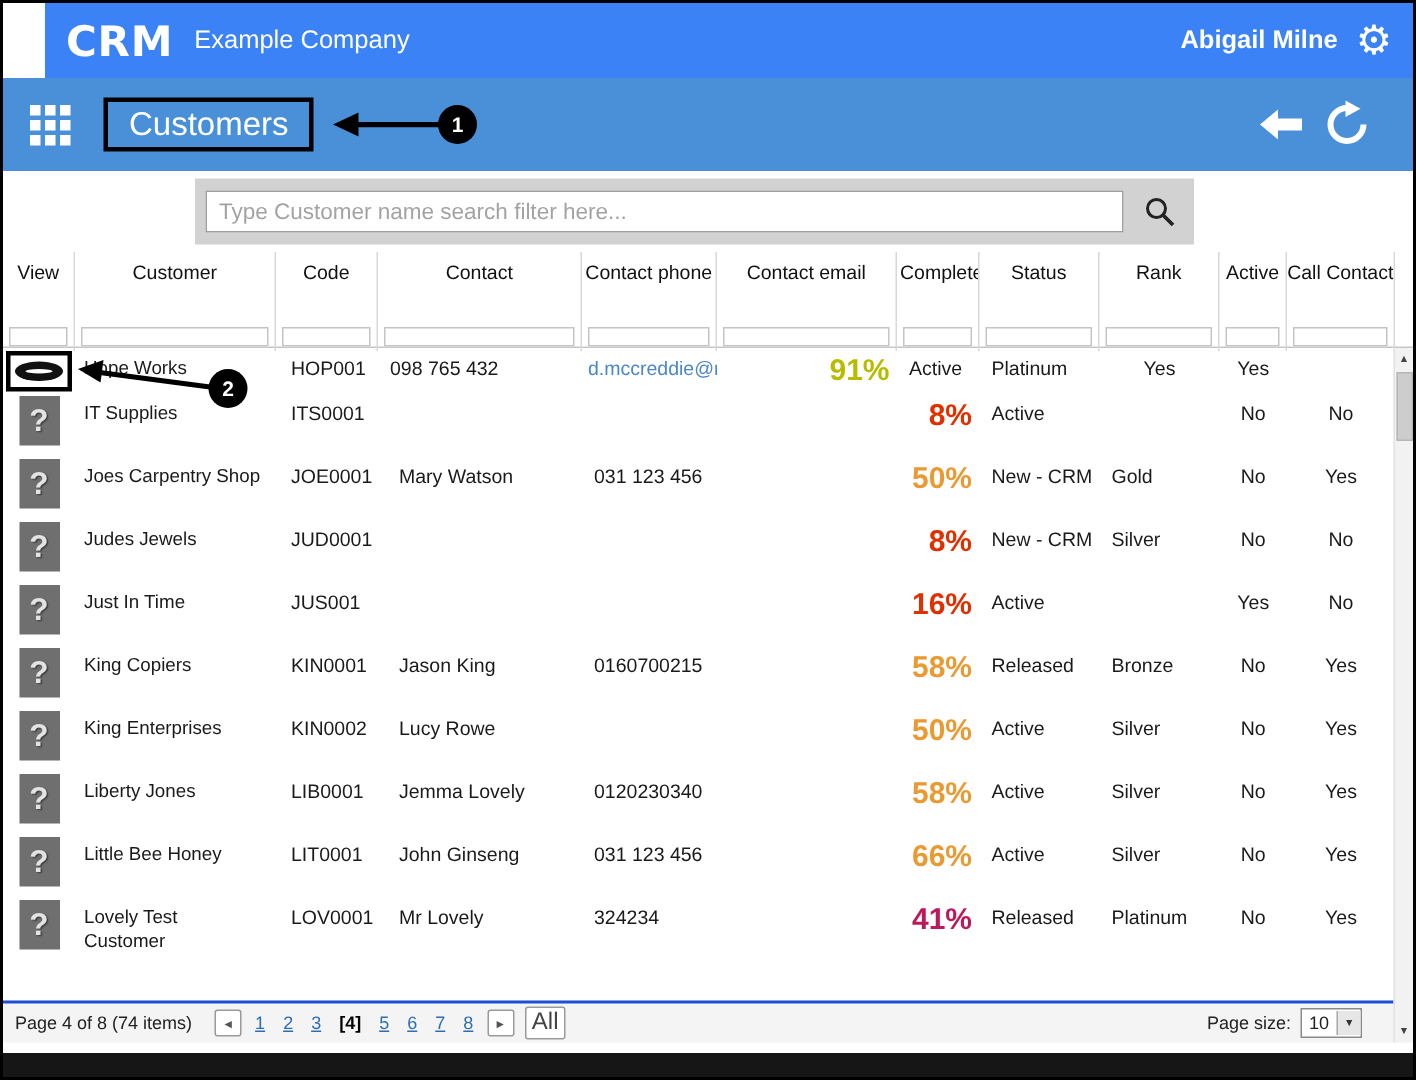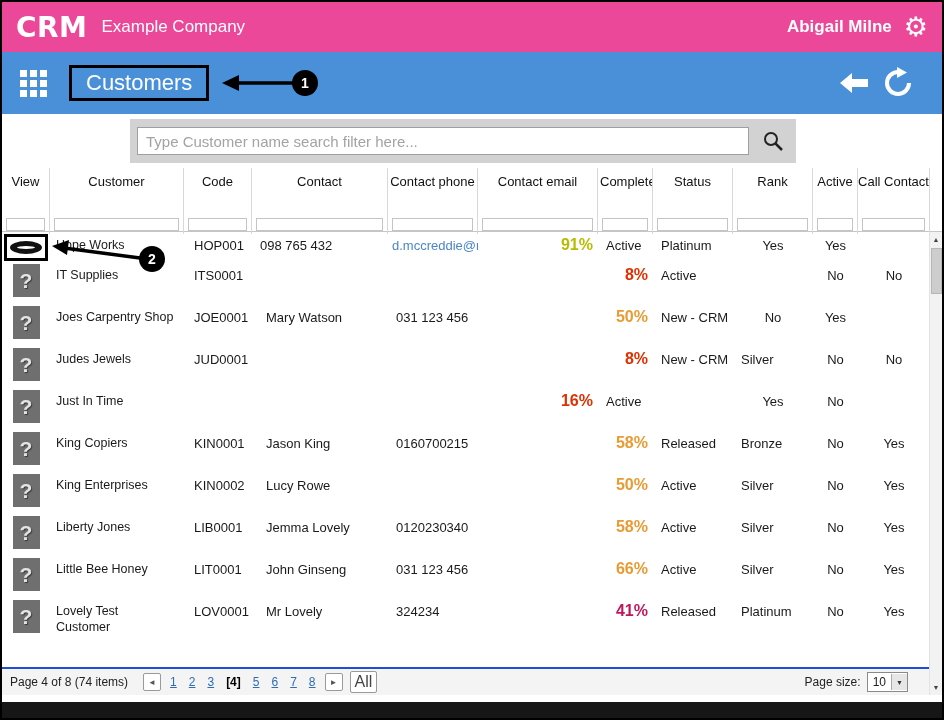--- a/index.html
+++ b/index.html
@@ -1,20 +1,20 @@
 <!DOCTYPE html>
 <html><head>
 <meta charset="utf-8">
 <style>
   html,body{margin:0;padding:0;background:#888;}
   .screen{position:relative;width:944px;height:720px;border:2px solid #000;box-sizing:border-box;
     background:#fff;font-family:"Liberation Sans",sans-serif;overflow:hidden;}
 
   
-  .topbar{height:50px;background:#ec4899;display:flex;align-items:center;padding:0 14px;box-sizing:border-box;}
+  .topbar{height:50px;background:#3b82f6;display:flex;align-items:center;padding:0 14px;box-sizing:border-box;margin-left:28px;}
   .logo{color:#fff;font-weight:bold;font-size:28px;font-family:"DejaVu Sans",sans-serif;letter-spacing:.5px;}
   .company{color:#fff;font-size:17px;margin-left:14px;}
   .user{color:#fff;font-size:17px;font-weight:bold;margin-left:auto;margin-right:12px;}
   .gear{color:#fff;font-size:27px;line-height:1;cursor:pointer;}
 
   
   .bluebar{height:62px;background:#4a90d9;display:flex;align-items:center;padding:0 16px;box-sizing:border-box;}
   .building-icon{display:grid;grid-template-columns:repeat(3,7px);grid-auto-rows:7px;gap:3px;margin-left:2px;cursor:pointer;}
   .building-icon i{background:#fff;display:block;}
   .title-box{margin-left:22px;border:3px solid #000;padding:2px 14px;}
@@ -44,21 +44,21 @@
   .trow{height:42px;cursor:pointer;}
   .trow.first{height:30px;}
   .cell{font-size:13px;color:#1a1a1a;padding-top:6px;overflow:hidden;white-space:nowrap;box-sizing:border-box;}
   .c-view{display:flex;justify-content:center;align-items:flex-start;padding-top:2px;}
   .c-customer{white-space:normal;padding-left:6px;padding-right:4px;line-height:1.25;font-size:12.5px;}
   .c-customer.wrap{padding-right:42px;}
   .c-code{padding-left:10px;}
   .c-contact{padding-left:14px;}
   .c-phone{padding-left:8px;}
   .c-email{padding-left:4px;cursor:pointer;}
-  .c-complete{text-align:right;padding-right:5px;font-weight:bold;font-size:16px;padding-top:4px;}
+  .c-complete{text-align:right;padding-right:5px;font-weight:bold;font-size:20px;padding-top:4px;}
   .c-status{padding-left:8px;}
   .c-rank{padding-left:8px;}
   .c-active,.c-call{text-align:center;}
 
   .qicon{width:27px;height:33px;background:#6f6f6f;display:flex;align-items:center;justify-content:center;}
   .qicon::after{content:"?";color:#e3e3e3;font-weight:bold;font-size:21px;text-shadow:1px 1px 1px #3c3c3c;}
   .hl-box{border:3px solid #000;padding:4px 3px;display:inline-flex;align-items:center;justify-content:center;background:transparent;}
   .logo-ellipse{width:32px;height:13px;border-radius:50%;background:#111;position:relative;display:block;}
   .logo-ellipse::after{content:"";position:absolute;left:7px;top:5px;width:18px;height:3px;border-radius:50%;background:#fff;}
 
@@ -213,20 +213,21 @@
 
       <span class="qicon"></span>
     </div>
     <div class="cell c-customer">Joes Carpentry Shop</div>
     <div class="cell c-code">JOE0001</div>
     <div class="cell c-contact">Mary Watson</div>
     <div class="cell c-phone">031 123 456</div>
     <div class="cell c-email" style="color: rgb(74, 134, 200);"></div>
     <div class="cell c-complete" style="color: rgb(234, 154, 50);">50%</div>
     <div class="cell c-status">New - CRM</div>
+    <div class="cell c-rank">Gold</div>
     <div class="cell c-active">No</div>
     <div class="cell c-call">Yes</div>
   </div>
 
   <div class="trow trow-grid">
     <div class="cell c-view">
 
       <span class="qicon"></span>
     </div>
     <div class="cell c-customer">Judes Jewels</div>
@@ -240,20 +241,21 @@
     <div class="cell c-active">No</div>
     <div class="cell c-call">No</div>
   </div>
 
   <div class="trow trow-grid">
     <div class="cell c-view">
 
       <span class="qicon"></span>
     </div>
     <div class="cell c-customer">Just In Time</div>
+    <div class="cell c-code">JUS001</div>
     <div class="cell c-contact"></div>
     <div class="cell c-phone"></div>
     <div class="cell c-email" style="color: rgb(74, 134, 200);"></div>
     <div class="cell c-complete" style="color: rgb(224, 48, 0);">16%</div>
     <div class="cell c-status">Active</div>
     <div class="cell c-rank"></div>
     <div class="cell c-active">Yes</div>
     <div class="cell c-call">No</div>
   </div>
 

